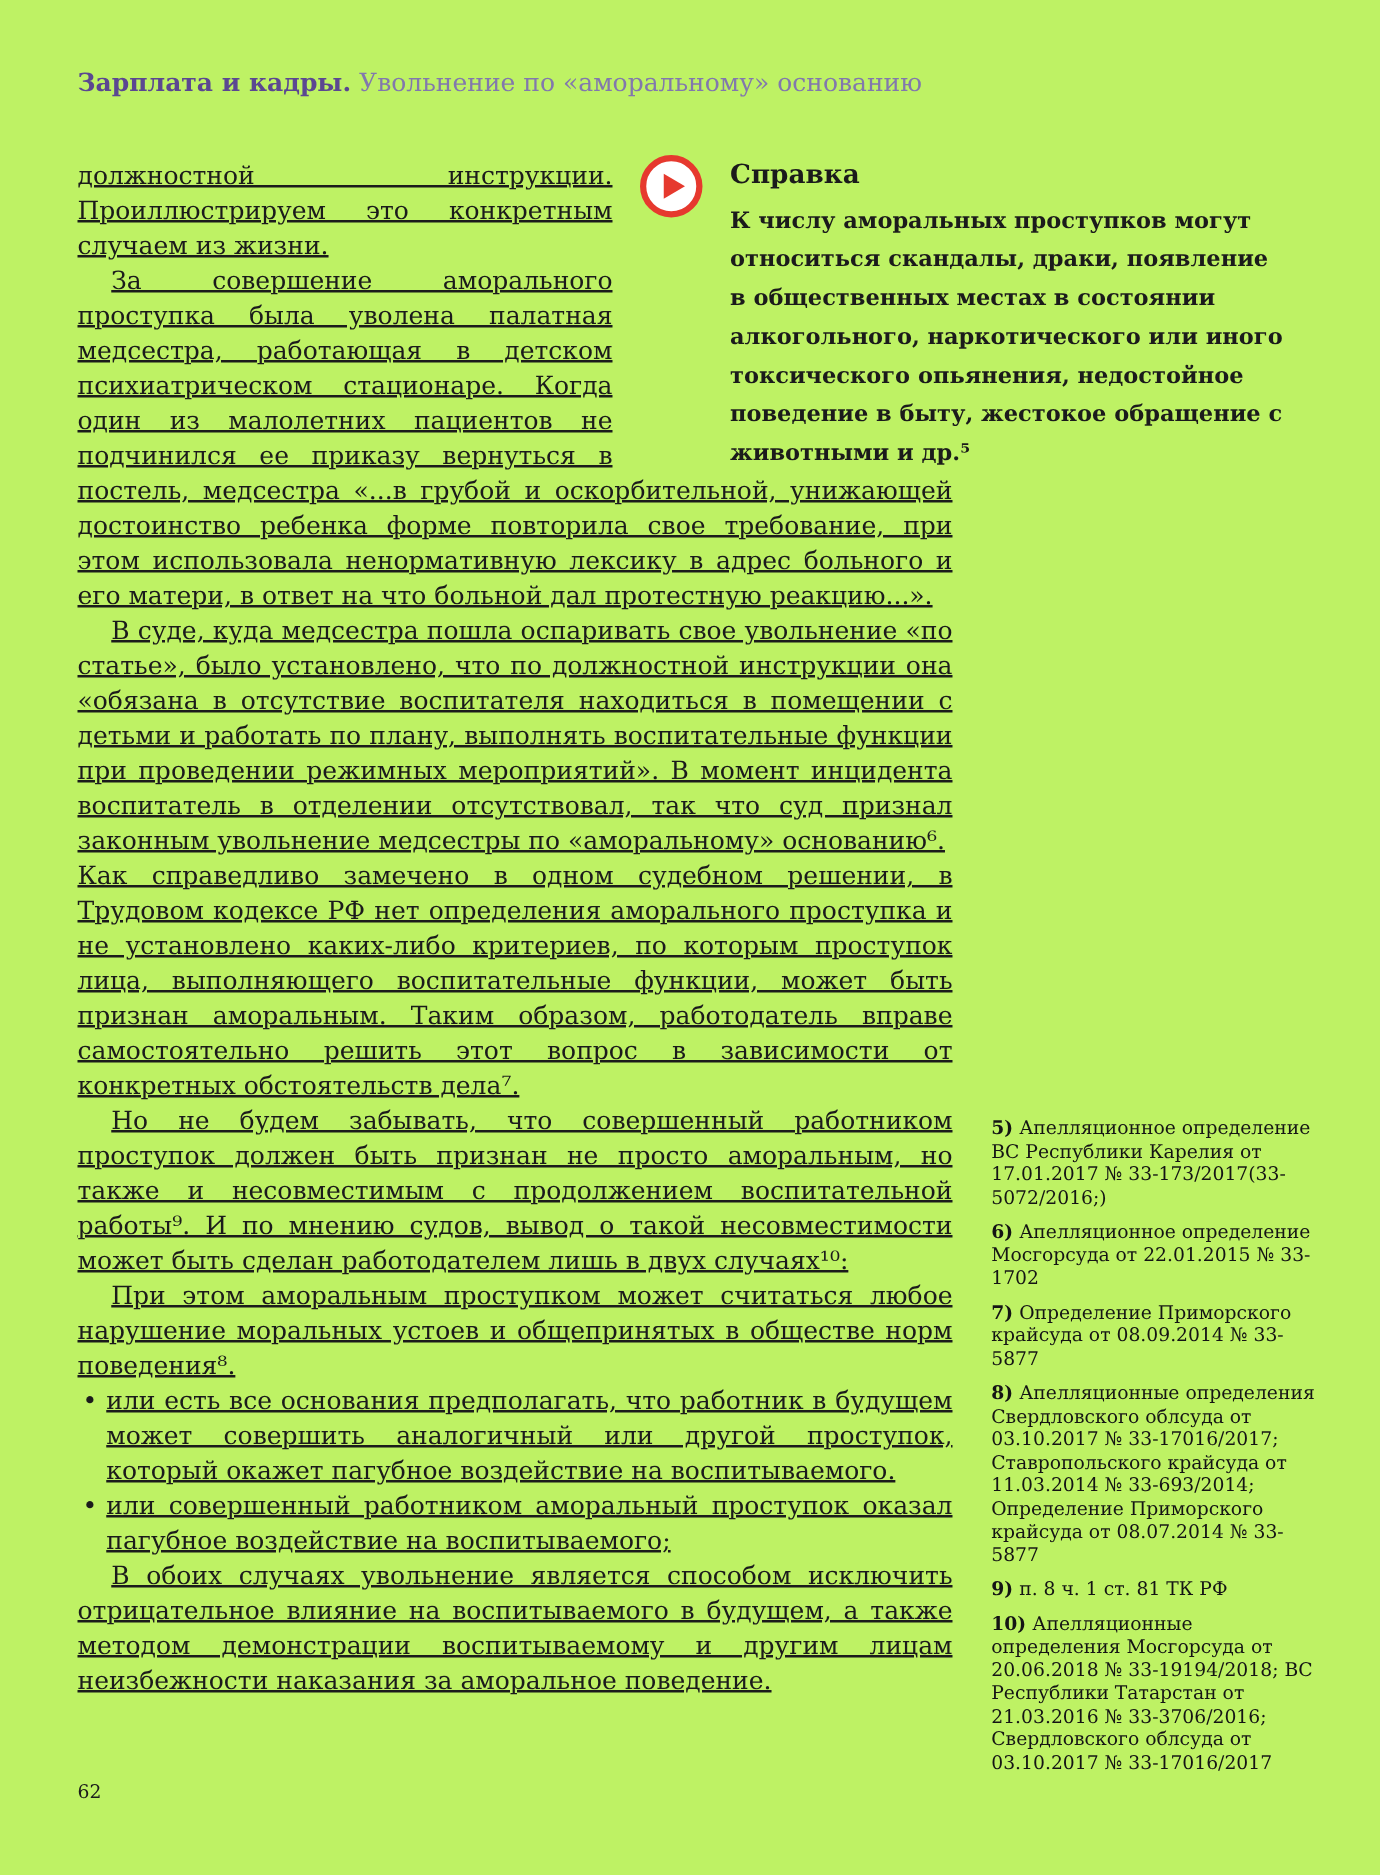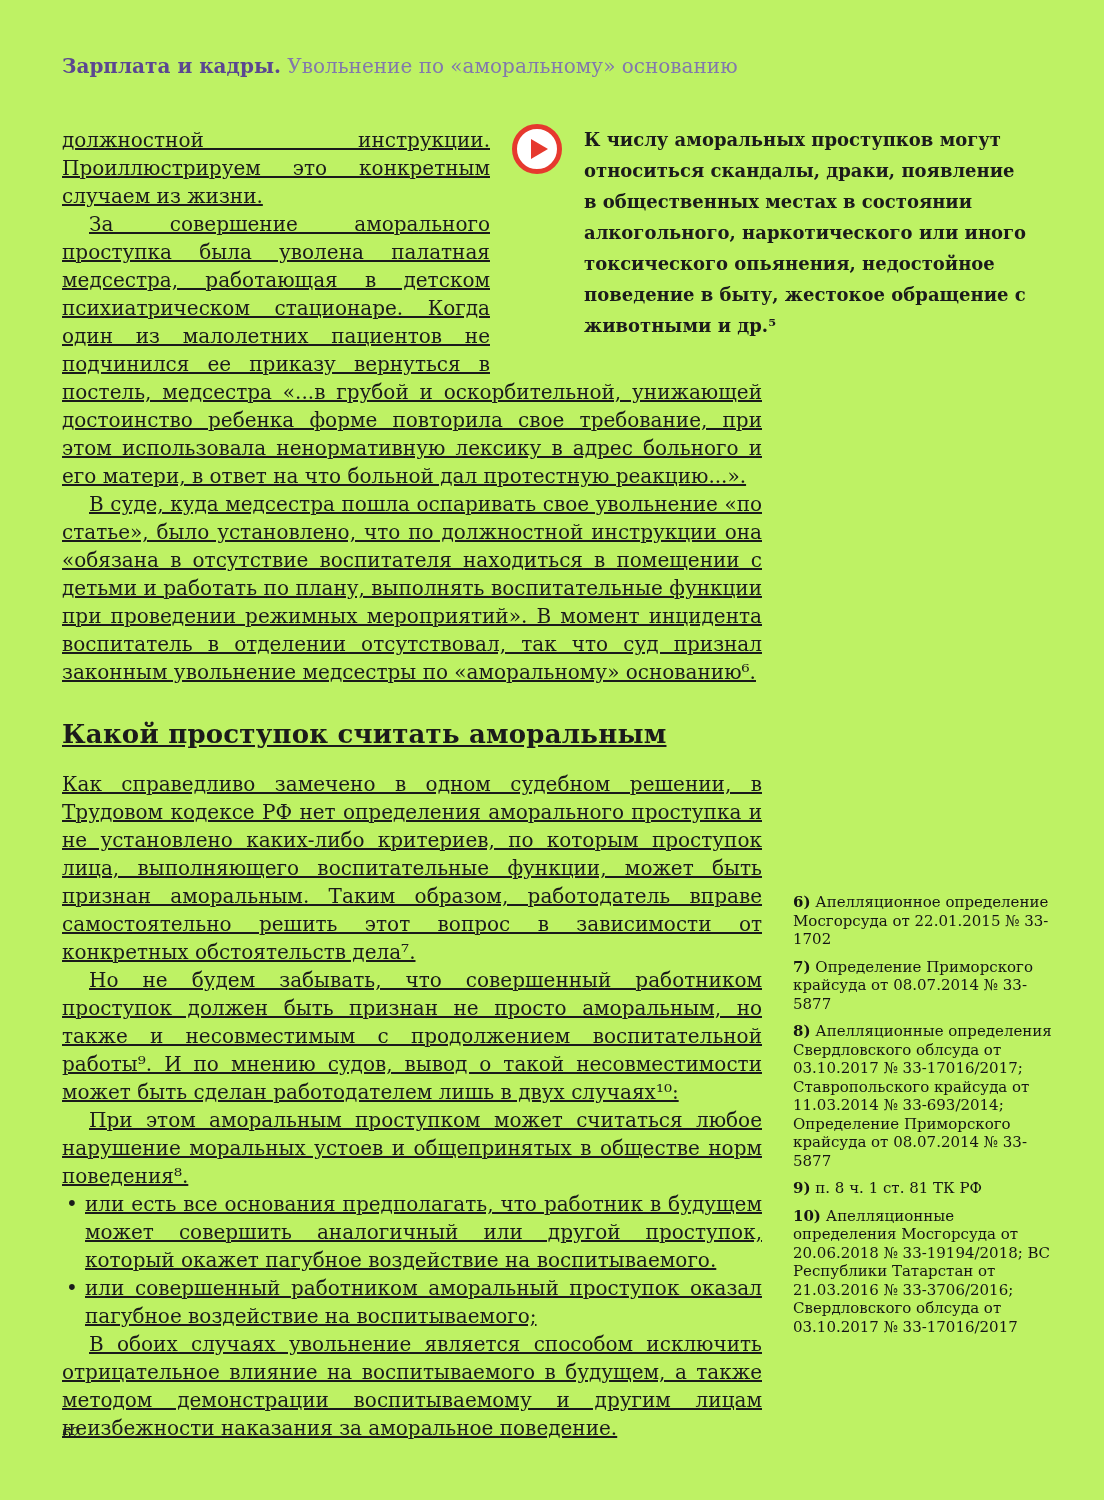--- a/index.html
+++ b/index.html
@@ -117,48 +117,52 @@
   <div class="runhead">
     <span class="brand">Зарплата и кадры.</span>
     <span class="subtitle">Увольнение по «аморальному» основанию</span>
   </div>
 
   <div class="refbox">
     <div class="play-icon">
       <div class="tri"></div>
     </div>
     <div class="ref-content">
+      <div class="ref-title">Справка</div>
       <div class="ref-body">К числу аморальных проступков могут относиться скандалы, драки, появление в общественных местах в состоянии алкогольного, наркотического или иного токсического опьянения, недостойное поведение в быту, жестокое обращение с животными и др.⁵</div>
     </div>
   </div>
 
   <div class="article">
     <div class="wrap-spacer"></div>
     <p>должностной инструкции. Проиллюстрируем это конкретным случаем из жизни.</p>
     <p class="indent">За совершение аморального проступка была уволена палатная медсестра, работающая в детском психиатрическом стационаре. Когда один из малолетних пациентов не подчинился ее приказу вернуться в постель, медсестра «...в грубой и оскорбительной, унижающей достоинство ребенка форме повторила свое требование, при этом использовала ненормативную лексику в адрес больного и его матери, в ответ на что больной дал протестную реакцию...».</p>
     <p class="indent">В суде, куда медсестра пошла оспаривать свое увольнение «по статье», было установлено, что по должностной инструкции она «обязана в отсутствие воспитателя находиться в помещении с детьми и работать по плану, выполнять воспитательные функции при проведении режимных мероприятий». В момент инцидента воспитатель в отделении отсутствовал, так что суд признал законным увольнение медсестры по «аморальному» основанию⁶.</p>
-    <h2 class="section-heading">Какой проступок считать аморальным</h2>
     <p>Как справедливо замечено в одном судебном решении, в Трудовом кодексе РФ нет определения аморального проступка и не установлено каких-либо критериев, по которым проступок лица, выполняющего воспитательные функции, может быть признан аморальным. Таким образом, работодатель вправе самостоятельно решить этот вопрос в зависимости от конкретных обстоятельств дела⁷.</p>
     <p class="indent">Но не будем забывать, что совершенный работником проступок должен быть признан не просто аморальным, но также и несовместимым с продолжением воспитательной работы⁹. И по мнению судов, вывод о такой несовместимости может быть сделан работодателем лишь в двух случаях¹⁰:</p>
     <p class="indent">При этом аморальным проступком может считаться любое нарушение моральных устоев и общепринятых в обществе норм поведения⁸.</p>
     <ul class="bullets">
       <li>или есть все основания предполагать, что работник в будущем может совершить аналогичный или другой проступок, который окажет пагубное воздействие на воспитываемого.</li>
       <li>или совершенный работником аморальный проступок оказал пагубное воздействие на воспитываемого;</li>
     </ul>
     <p class="indent">В обоих случаях увольнение является способом исключить отрицательное влияние на воспитываемого в будущем, а также методом демонстрации воспитываемому и другим лицам неизбежности наказания за аморальное поведение.</p>
   </div>
 
   <div class="footnotes">
     <div class="fn-item">
+      <span class="fn-num">5)</span>
+      <span>Апелляционное определение ВС Республики Карелия от 17.01.2017 № 33-173/2017(33-5072/2016;)</span>
+    </div>
+    <div class="fn-item">
       <span class="fn-num">6)</span>
       <span>Апелляционное определение Мосгорсуда от 22.01.2015 № 33-1702</span>
     </div>
     <div class="fn-item">
       <span class="fn-num">7)</span>
-      <span>Определение Приморского крайсуда от 08.07.2014 № 33-5877</span>
+      <span>Определение Приморского крайсуда от 08.09.2014 № 33-5877</span>
     </div>
     <div class="fn-item">
       <span class="fn-num">8)</span>
       <span>Апелляционные определения Свердловского облсуда от 03.10.2017 № 33-17016/2017; Ставропольского крайсуда от 11.03.2014 № 33-693/2014; Определение Приморского крайсуда от 08.07.2014 № 33-5877</span>
     </div>
     <div class="fn-item">
       <span class="fn-num">9)</span>
       <span>п. 8 ч. 1 ст. 81 ТК РФ</span>
     </div>
     <div class="fn-item">

